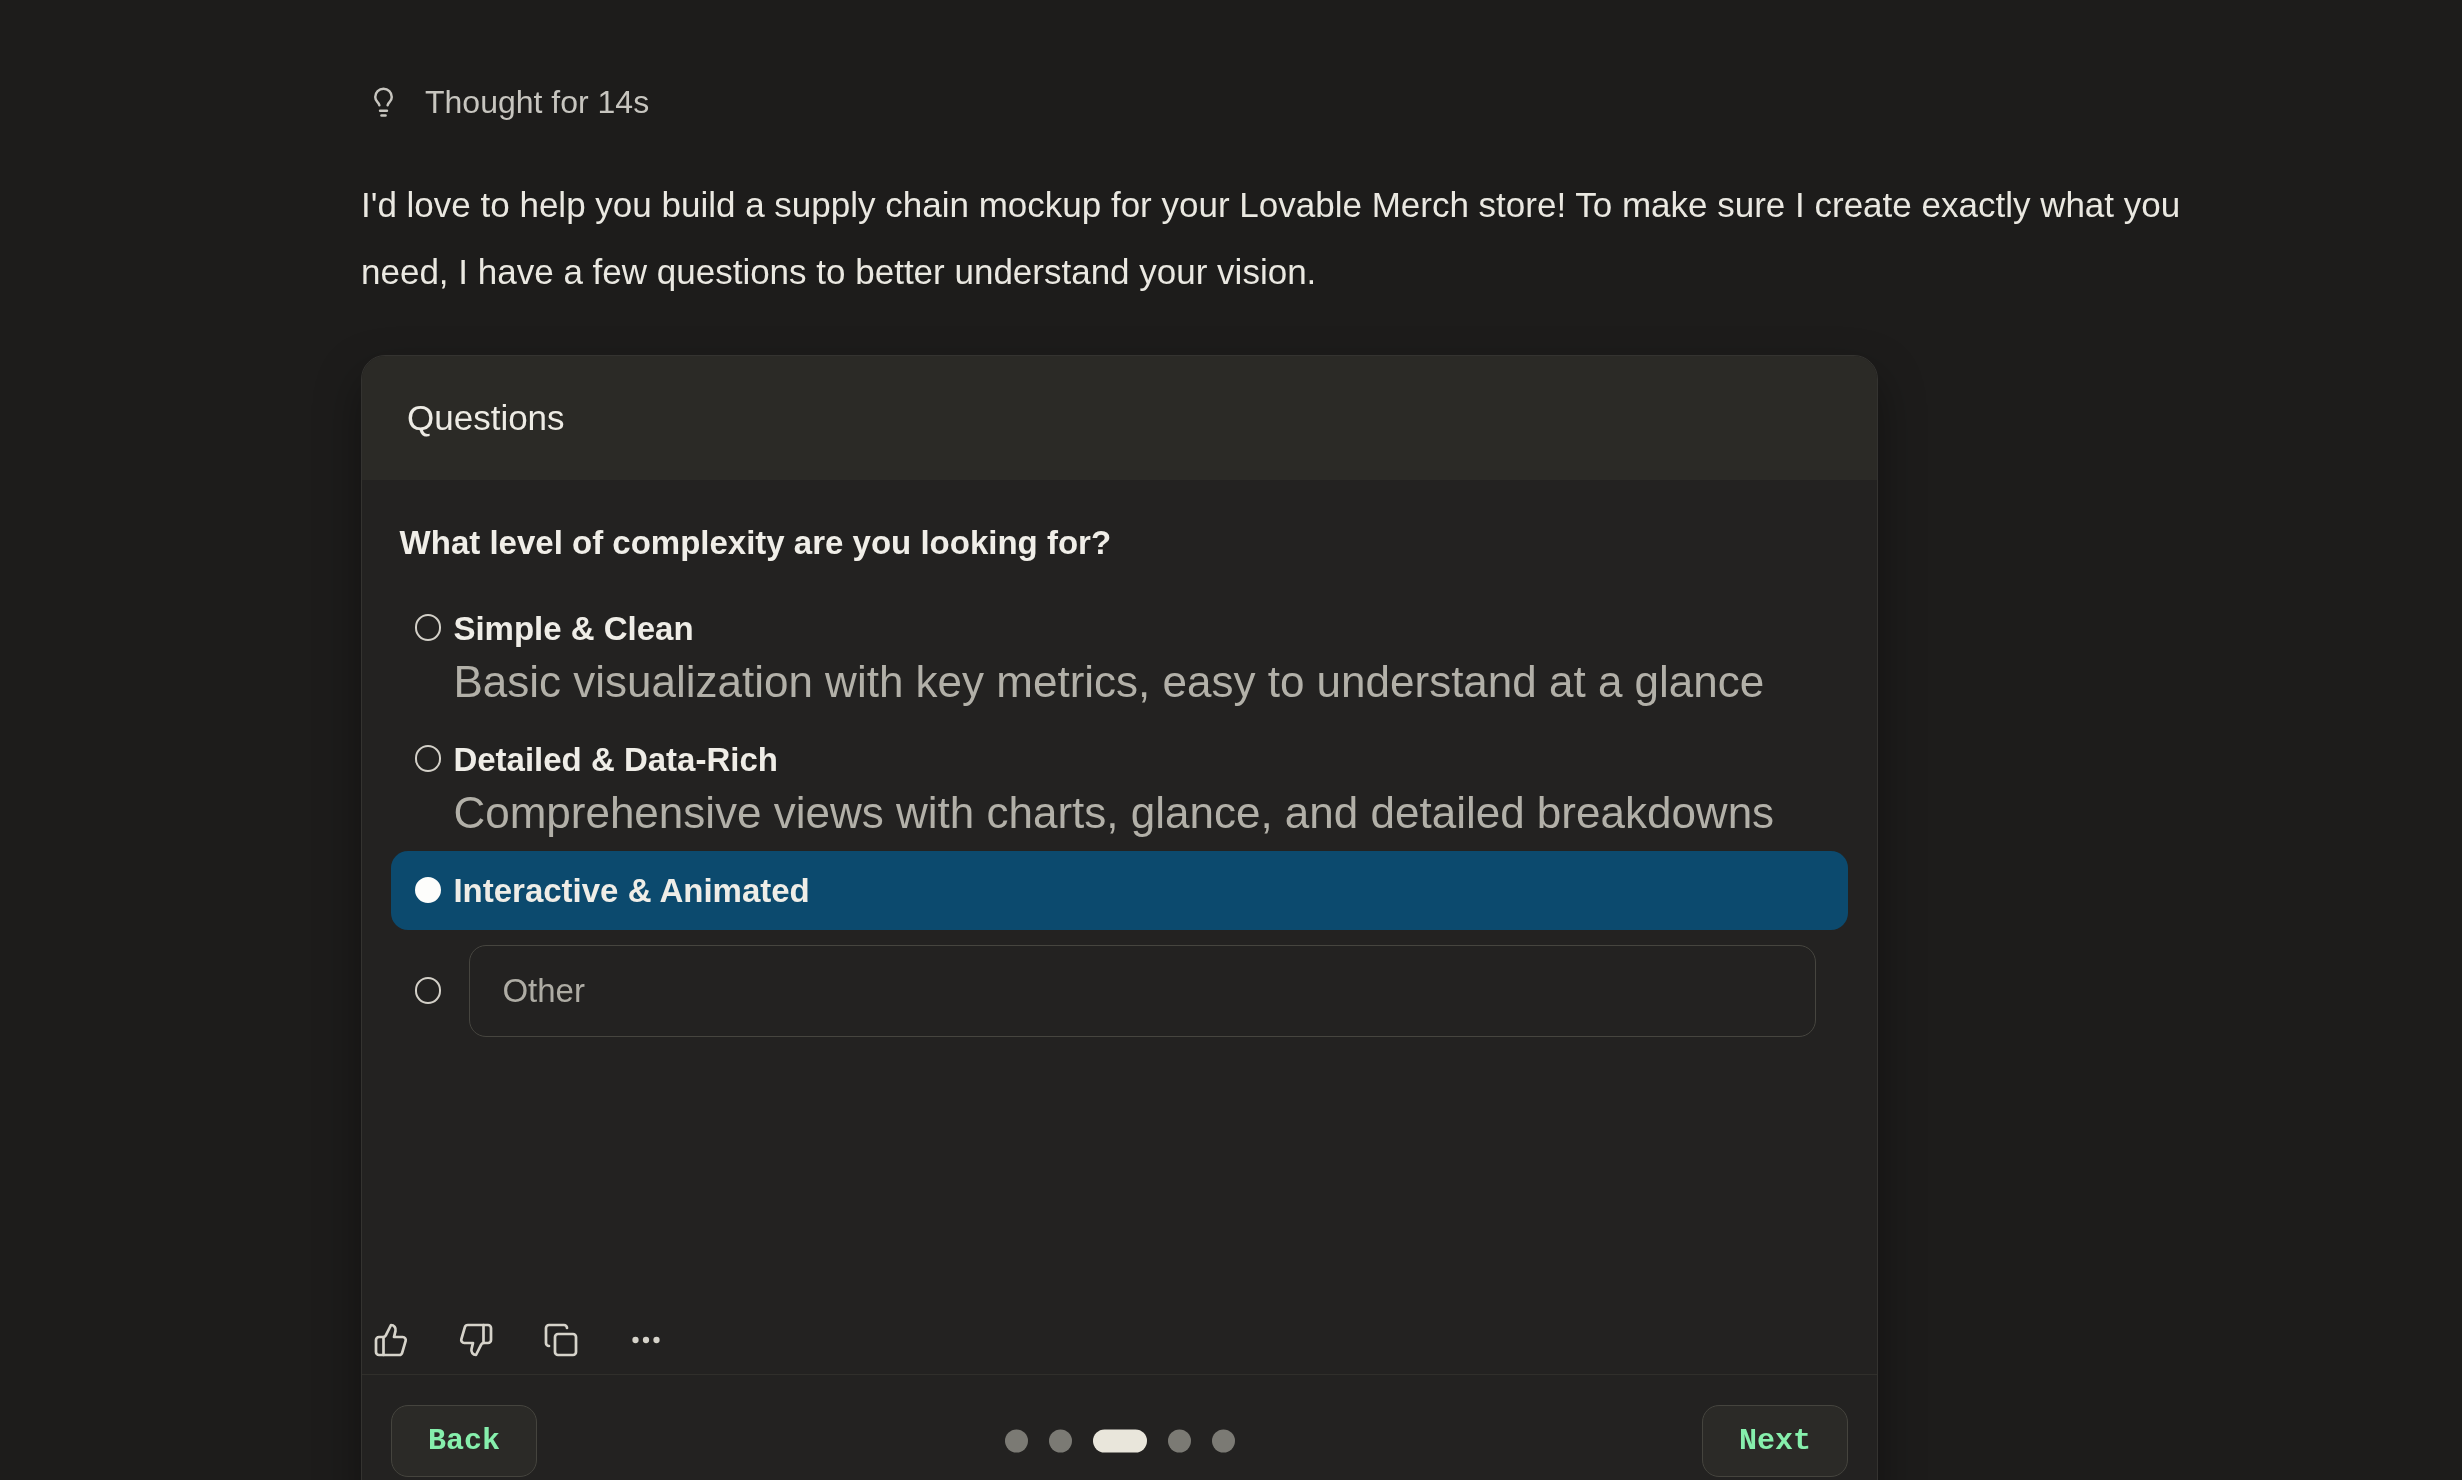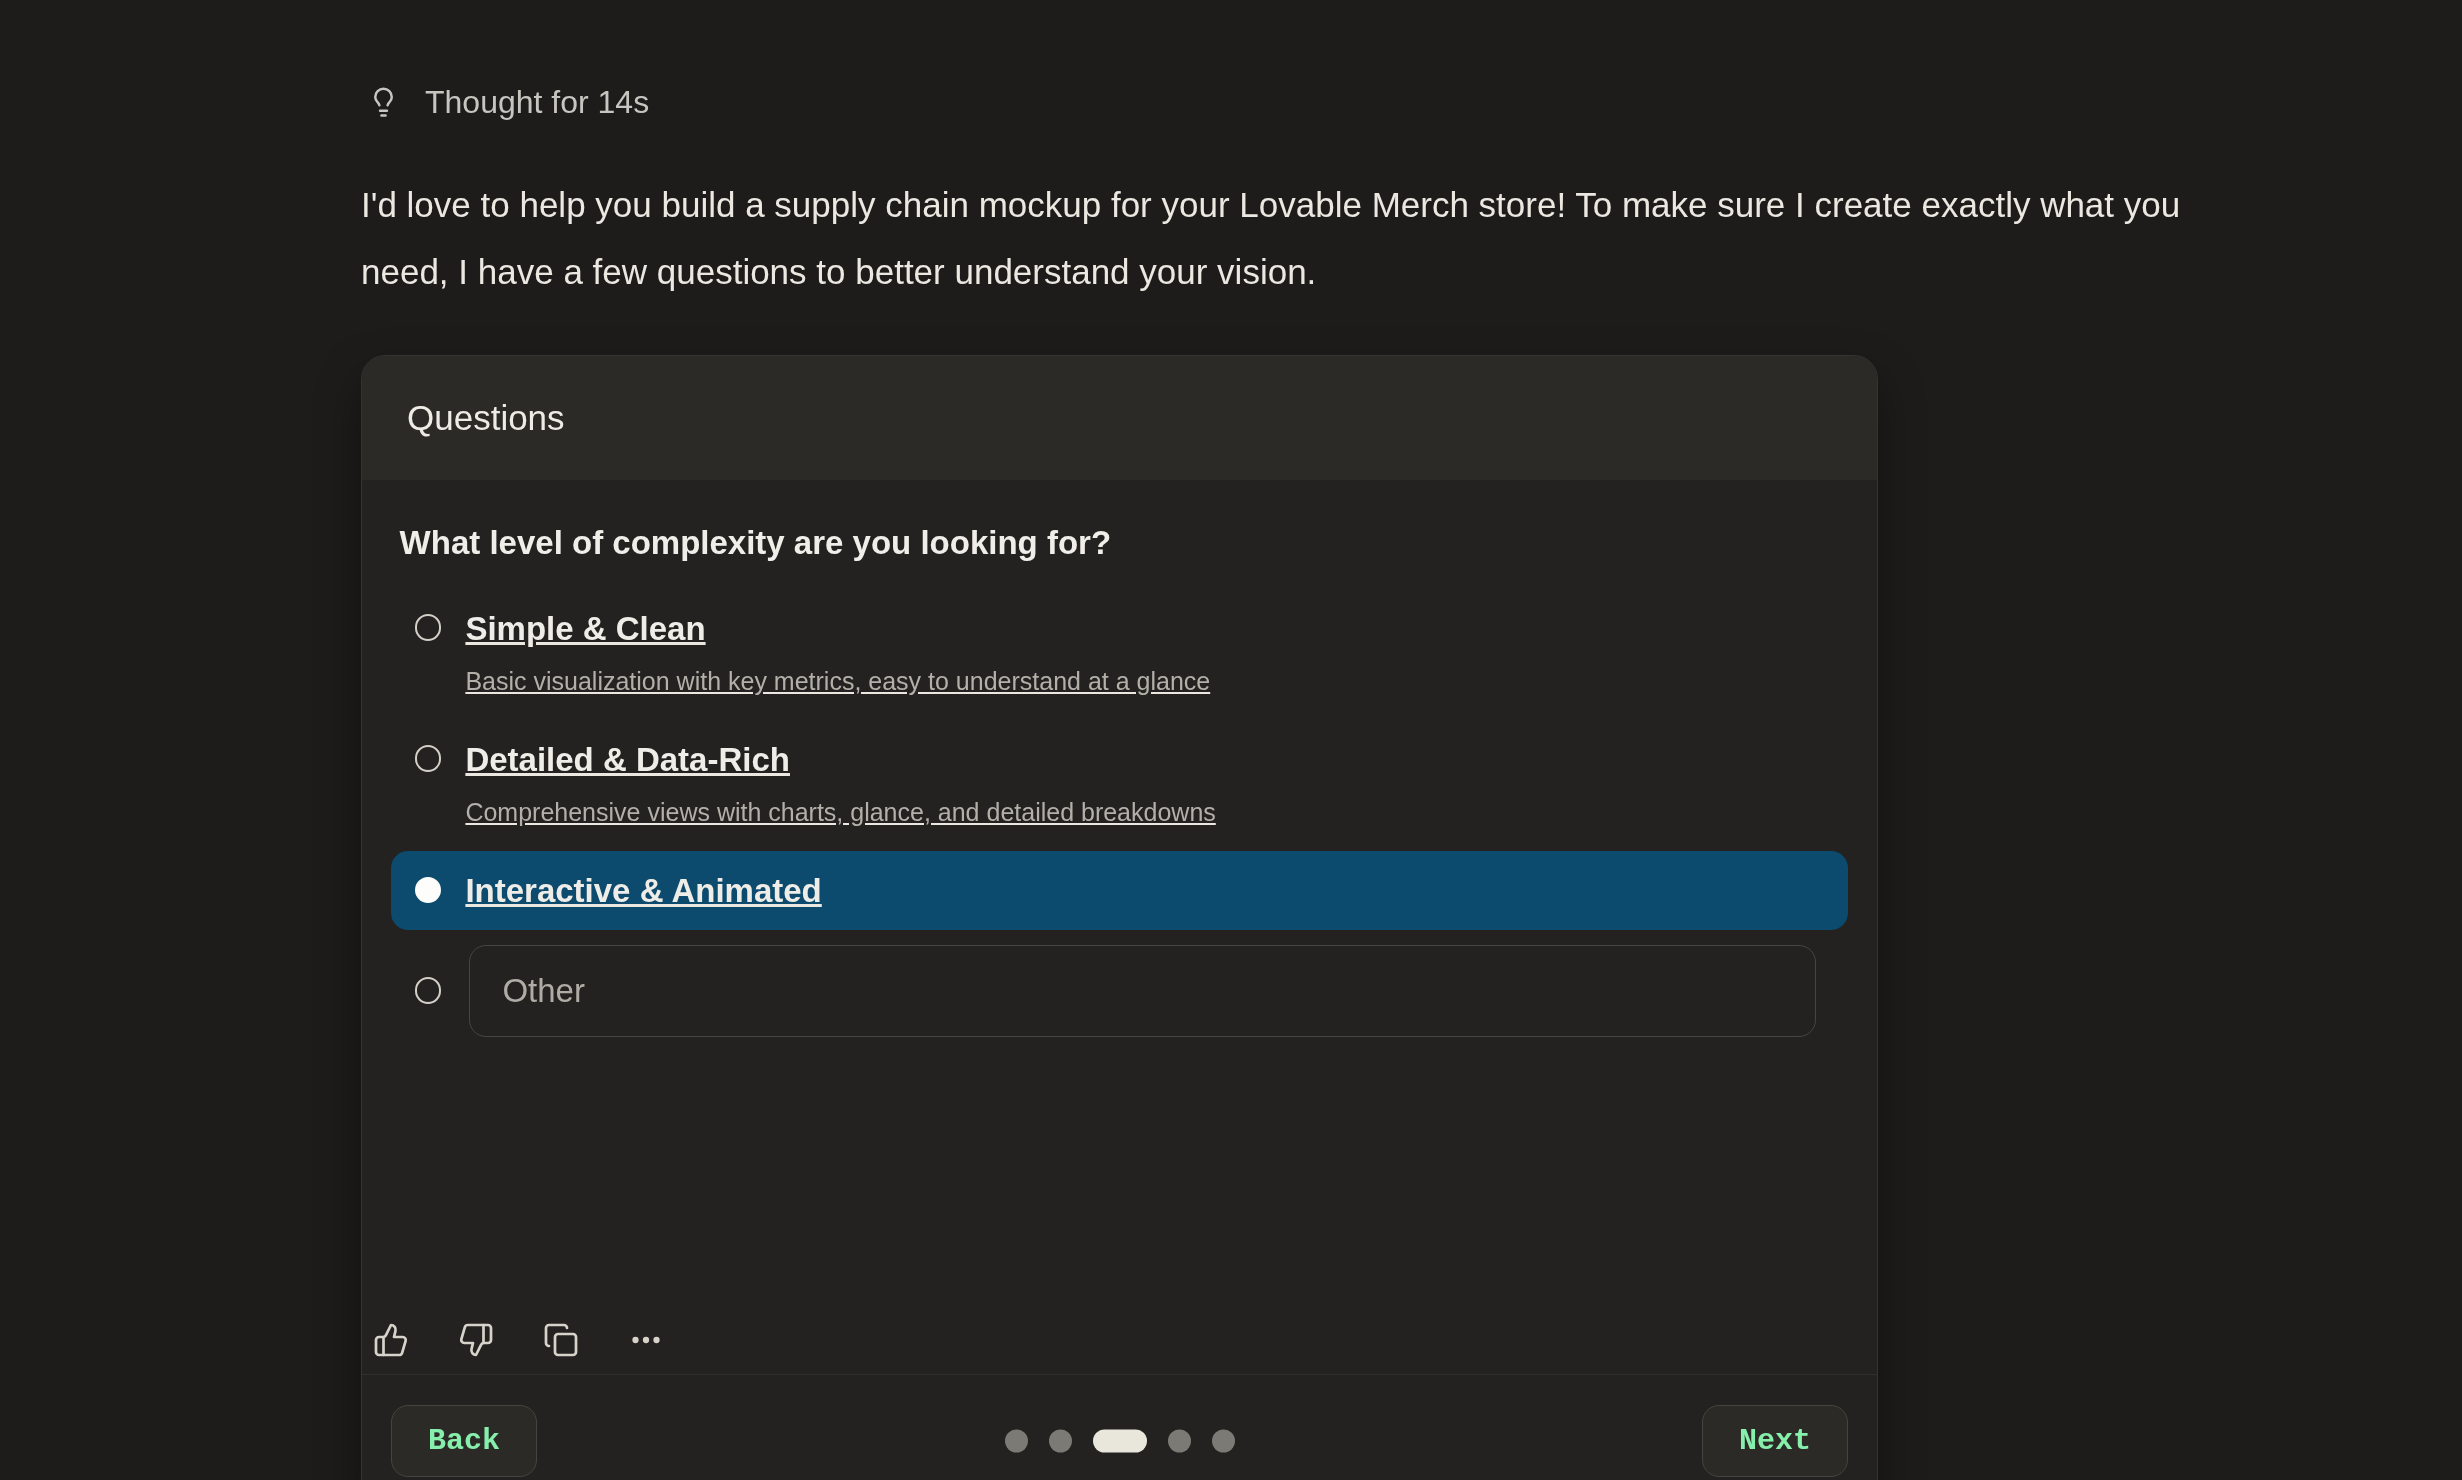--- a/index.html
+++ b/index.html
@@ -64,23 +64,23 @@
     cursor:pointer;
   }
   .option.selected { background:#0c4a6e; }
   .radio {
     flex:none;
     width:26.4px; height:26.4px; margin-top:12.6px;
     border:2.3px solid #d3d0c8; border-radius:50%;
     background:transparent;
   }
   .option.selected .radio { background:#fdfdfb; border-color:#fdfdfb; }
-  .option-text { margin-left:24px;text-decoration:underline; }
+  .option-text { margin-left:12px; }
   .option-label { font-size:33px; font-weight:700; line-height:53px; color:#efede7; }
-  .option-desc  { font-size:25px; font-weight:400; line-height:53px; color:#b2b0a8; }
+  .option-desc  { font-size:44px; font-weight:400; line-height:53px; color:#b2b0a8; }
 
   .option-other {
     display:flex; align-items:center;
     margin-top:15px;
     padding:0 32px 0 24px;
   }
   .option-other .radio { margin-top:0; }
   .other-input {
     flex:1; margin-left:28px;
     height:92px;

